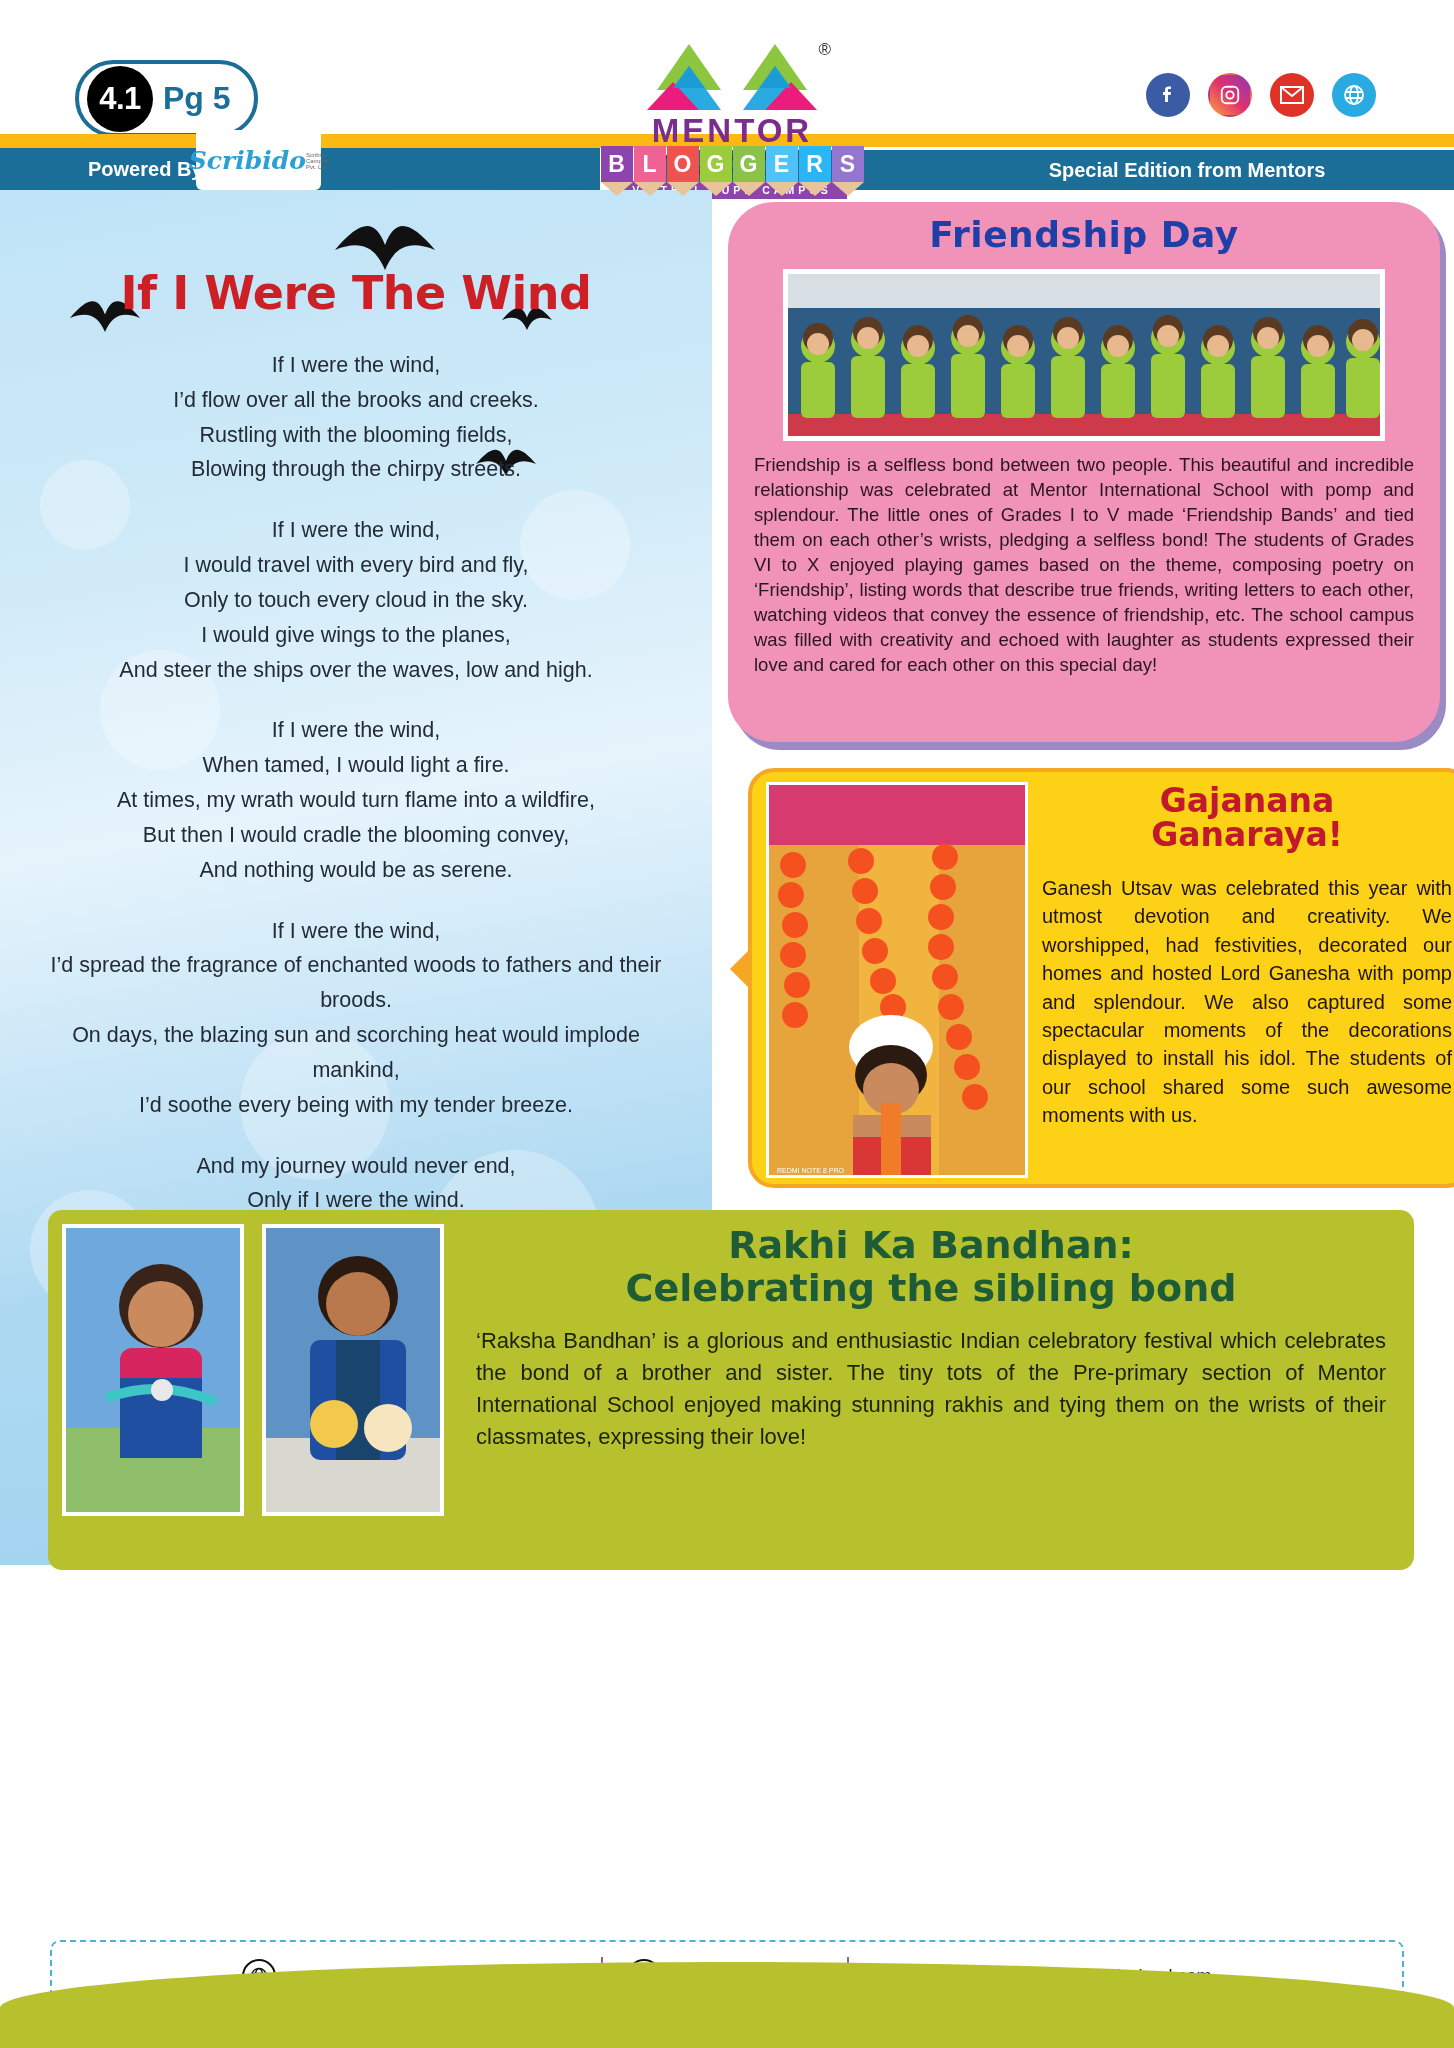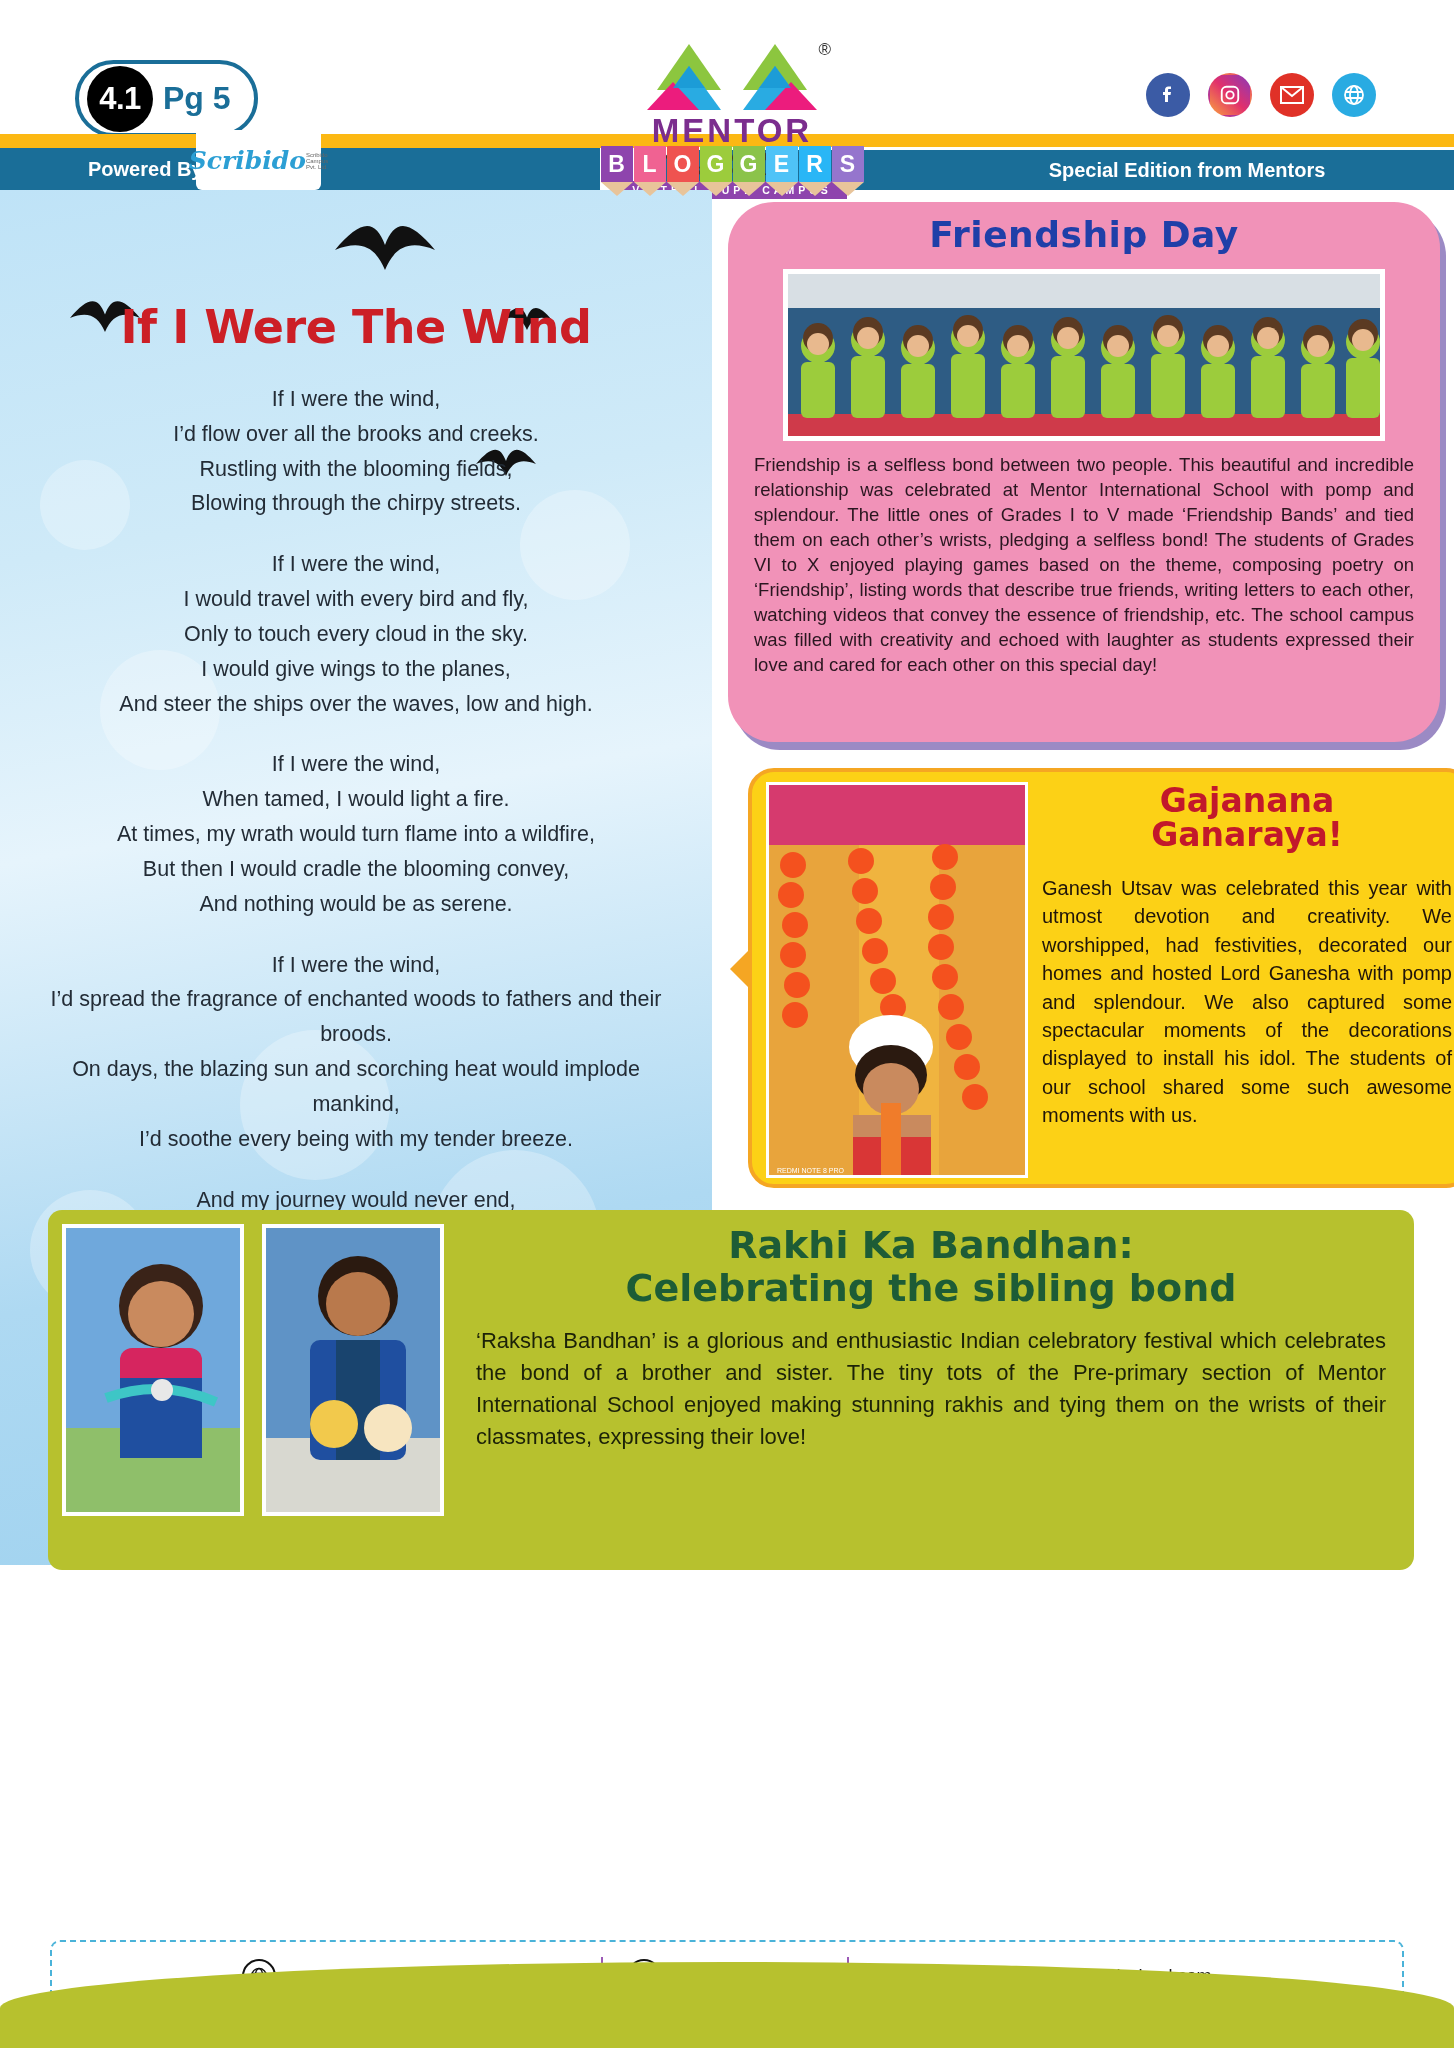--- a/index.html
+++ b/index.html
@@ -121,21 +121,21 @@
   .main { position: absolute; top: 190px; left: 0; width: 1454px; height: 1410px; }
 
   
   .poem-panel {
     position: absolute; left: 0; top: 0; width: 712px; height: 1375px;
     background: linear-gradient(170deg,#bfe3f7 0%, #cfeaf8 25%, #e6f4fc 45%, #aed9f2 75%, #9fd2ef 100%);
     overflow: hidden;
   }
   .bokeh { position: absolute; border-radius: 50%; background: rgba(255,255,255,0.28); }
   .poem-title {
-    position: relative; text-align: center; margin-top: 110px;
+    position: relative; text-align: center; margin-top: 76px;
     font-size: 46px; font-weight: bold; color: #cc1f26;
     font-family: "DejaVu Sans", sans-serif; letter-spacing: -0.5px;
   }
   .poem-body {
     position: relative; margin-top: 28px; text-align: center;
     font-size: 21.5px; color: #232c36; line-height: 1.62;
     padding: 0 46px;
   }
   .poem-body .stanza { margin-bottom: 26px; }
   .poem-author {

